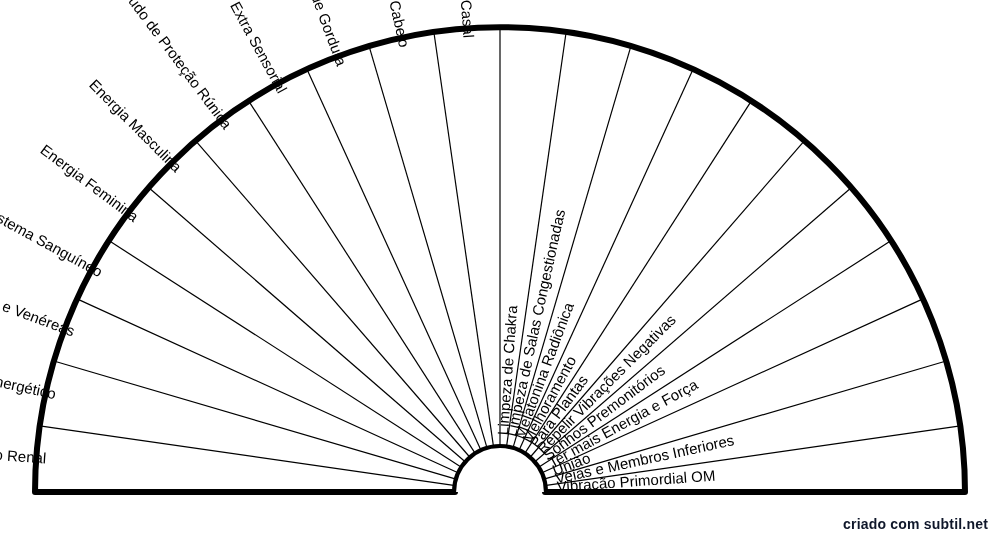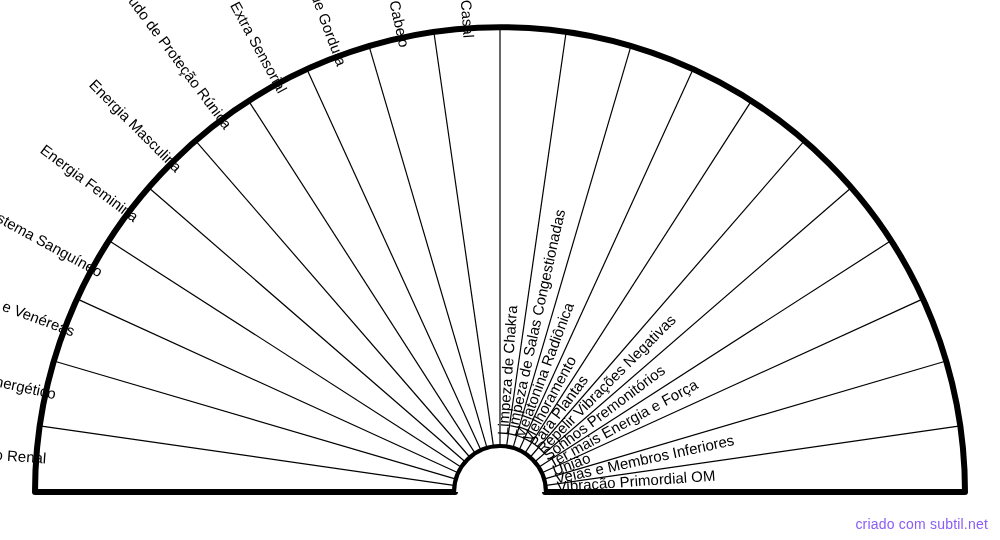--- a/index.html
+++ b/index.html
@@ -53,22 +53,23 @@
     font-size: 15px;
     fill: #000000;
     dominant-baseline: middle;
   }
   .credit {
     position: absolute;
     right: 12px;
     bottom: 8px;
     font-family: "Liberation Sans", sans-serif;
     font-size: 14px;
-    color: #8b5cf6;
+    color: #0f172a;
     letter-spacing: 0.2px;
+    font-weight: bold;
   }
 </style>
 </head>
 <body>
 
 <div id="stage">
   <svg id="dial" viewBox="0 0 1000 540">
     <g id="dial-group">
         <path d="M 35 491.99999999999994 A 465 465 0 0 1 965 492 L 545 492 A 45 45 0 0 0 455 492 Z" class="arc-outline"></path>
         <line x1="455.45803511535803" y1="485.5958322777022" x2="39.733029525366305" y2="425.8236002029224" class="divider"></line>

